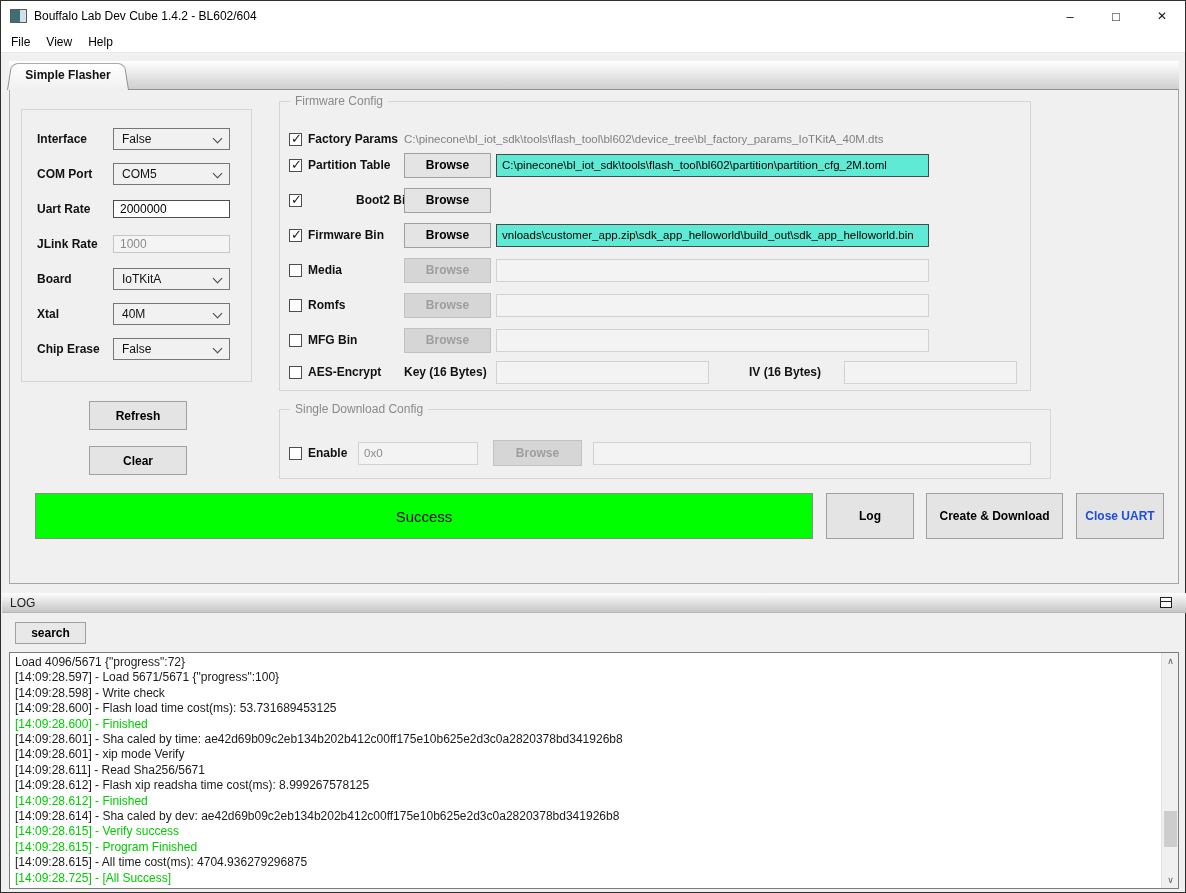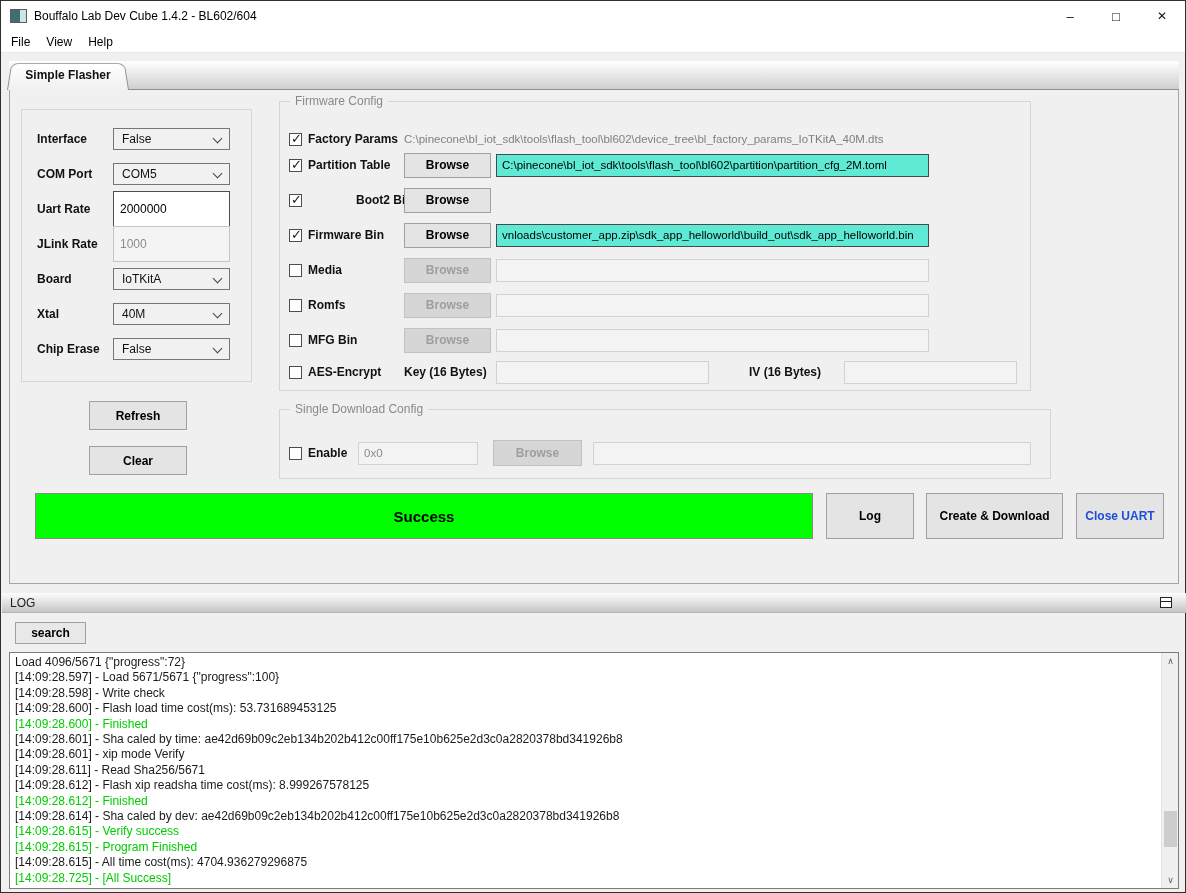--- a/index.html
+++ b/index.html
@@ -39,21 +39,21 @@
   .group-title { position:absolute; top:-8px; left:10px; background:#f0f0f0; padding:0 5px;
                  color:#8a8a8a; font-size:12px; }
 
   
   .srow { position:absolute; left:36px; width:196px; height:22px; display:flex; align-items:center; }
   .slabel { width:76px; font-weight:bold; font-size:12px; }
   .combo { position:relative; width:117px; height:22px; background:#f1f1f1; border:1px solid #767676;
            display:flex; align-items:center; padding:0 8px; font-size:12px; }
   .chev { position:absolute; right:8px; top:6px; width:7px; height:7px;
           border-right:1px solid #444; border-bottom:1px solid #444; transform:rotate(45deg); }
-  .tfield { width:117px; height:36px; border:1px solid #4d4d4d; background:#fff;
+  .tfield { width:117px; height:18px; border:1px solid #4d4d4d; background:#fff;
             font:12px "Liberation Sans",sans-serif; padding:0 6px; color:#000; }
   .tfield.dis { background:#f4f4f4; border:1px solid #c6c6c6; color:#8a8a8a; }
 
   .btn { display:flex; align-items:center; justify-content:center; background:#e4e4e4;
          border:1px solid #a0a0a0; font-weight:bold; font-size:12px; color:#000; }
   .btn.dis { background:#d6d6d6; border:1px solid #c2c2c2; color:#9e9e9e; }
 
   
   .frow { position:absolute; left:288px; height:26px; display:flex; align-items:center; }
   .checkbox { position:relative; width:13px; height:13px; background:#fff; border:1px solid #4d4d4d; flex:none; }
@@ -63,21 +63,21 @@
   .browse { position:absolute; left:115px; width:87px; height:25px; }
   .pathfield { position:absolute; left:207px; width:433px; height:23px; border:1px solid #494949;
                background:#5eead4; font:11.5px "Liberation Sans",sans-serif; padding:0 5px; color:#000; }
   .pathfield.dis { background:#f3f3f3; border:1px solid #d2d2d2; }
   .factory-path { position:absolute; left:115px; color:#808080; font-size:11.5px; white-space:nowrap; }
   .aes-label { position:absolute; font-weight:bold; font-size:12px; }
 
   
   .statusbar { position:absolute; left:34px; top:492px; width:778px; height:46px; background:#00ff00;
                border:1px solid #8a8a8a; display:flex; align-items:center; justify-content:center;
-               font-size:15px; font-weight:bold; color:#000; }
+               font-size:15px; font-weight:normal; color:#000; }
   .action-btn { position:absolute; top:492px; height:46px; }
 
   
   .log-header { position:absolute; left:1px; top:592px; width:1184px; height:20px;
                 background:linear-gradient(180deg,#fdfdfd,#c6c6c6); border-bottom:1px solid #b5b5b5;
                 display:flex; align-items:center; padding:0 8px; color:#222; font-size:12px; }
   .float-icon { position:absolute; right:14px; top:4px; width:12px; height:11px; border:1px solid #222;
                 background:#fff; }
   .float-icon::before { content:""; position:absolute; left:0; right:0; top:0; height:3px;
                 background:#fff; border-bottom:1px solid #222; }

